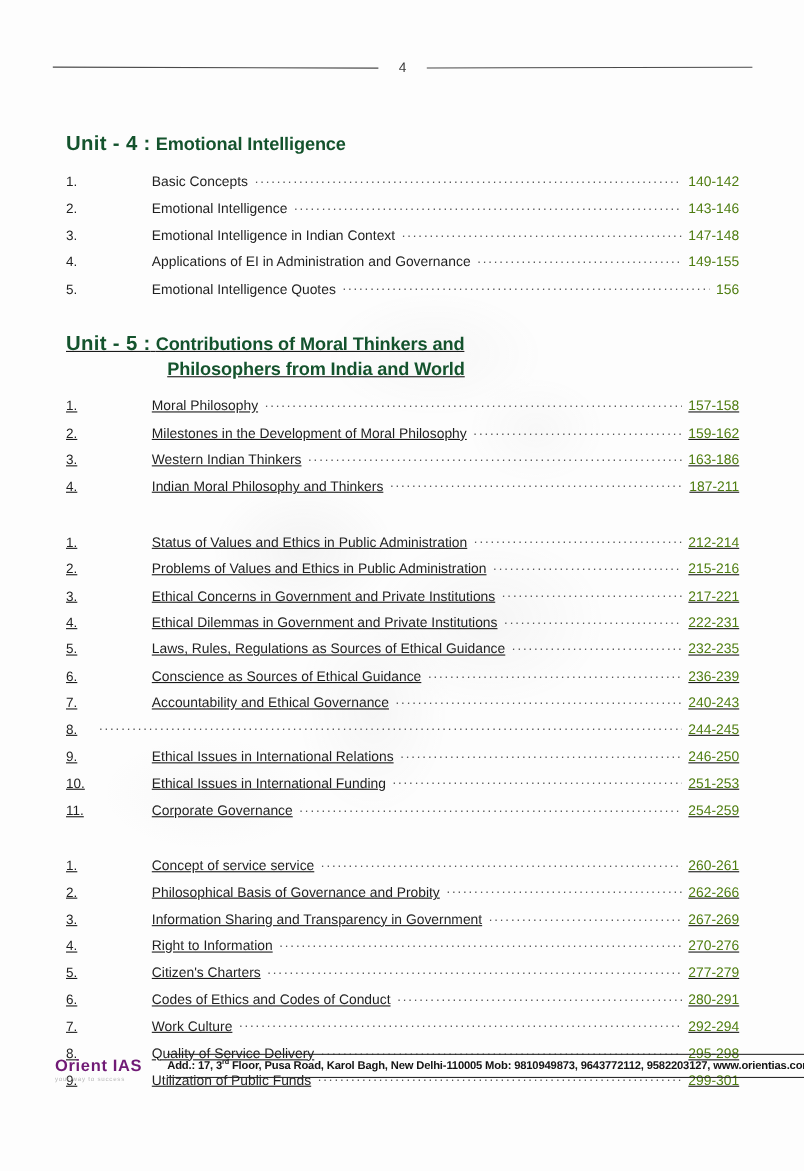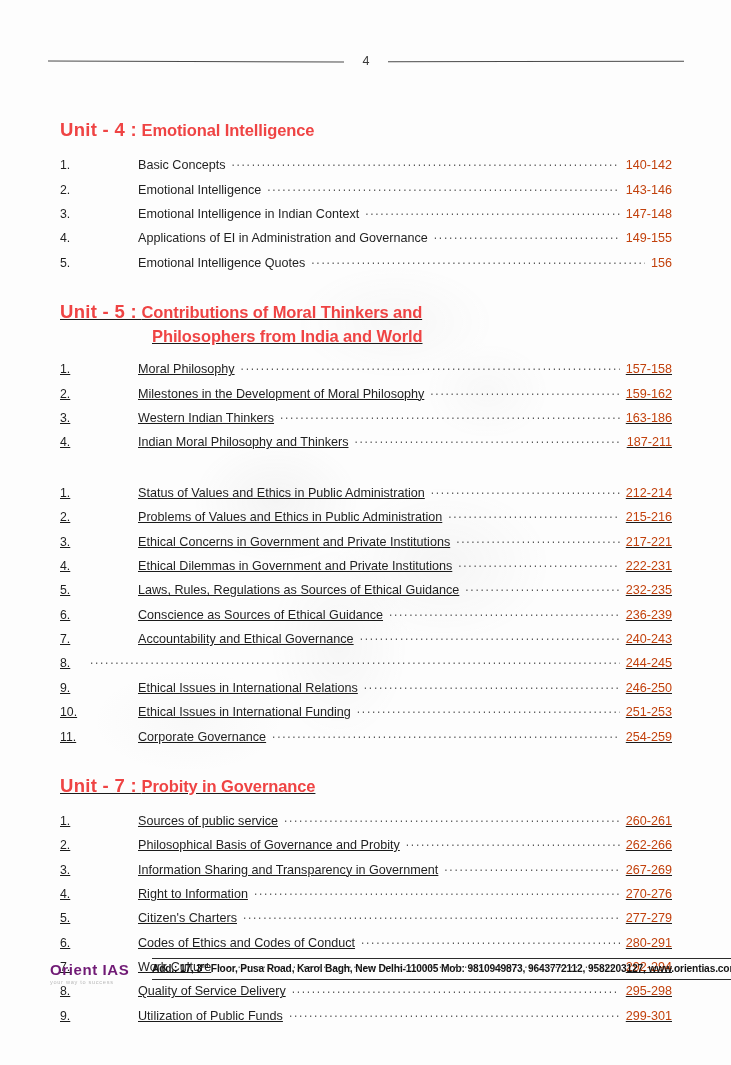--- a/index.html
+++ b/index.html
@@ -82,21 +82,21 @@
     left: 60px;
     top: 118px;
     width: 612px;
   }
   .unit { margin-bottom: 0; }
   .unit + .unit { margin-top: 26px; text-decoration: underline; }
 
   .unit-title {
     font-size: 16.5px;
     font-weight: bold;
-    color: #ef4444;
+    color: #14532d;
     line-height: 1.35;
     margin-bottom: 9px;
     letter-spacing: -0.1px;
   }
   .unit-title .u-label {
     font-size: 18.5px;
     font-weight: bold;
     letter-spacing: 0.3px;
   }
   .unit-title .u-name { font-size: 16.5px; font-weight: bold; }
@@ -142,21 +142,21 @@
     bottom: 0.08em;
     letter-spacing: 1.7px;
     font-size: 12px;
     color: #555555;
     white-space: nowrap;
   }
   .toc-page {
     flex: 0 0 auto;
     text-align: center;
     font-size: 12.6px;
-    color: #c2410c;
+    color: #4d7c0f;
     padding-left: 2px;
   }
 
   
   .footer {
     position: absolute;
     left: 50px;
     top: 958px;
     width: 632px;
     display: flex;
@@ -347,24 +347,23 @@
             <span class="toc-page">251-253</span>
           </div>
           <div class="toc-row">
             <span class="toc-num">11.</span>
             <span class="toc-label">Corporate Governance</span>
             <span class="toc-dots"></span>
             <span class="toc-page">254-259</span>
           </div>
         </div>
         <div class="unit">
-          <div class="unit-title"><span class="u-label">Unit - 7 :</span> <span class="u-name">Probity in Governance</span></div>
           <div class="toc-row">
             <span class="toc-num">1.</span>
-            <span class="toc-label">Sources of public service</span>
+            <span class="toc-label">Concept of service service</span>
             <span class="toc-dots"></span>
             <span class="toc-page">260-261</span>
           </div>
           <div class="toc-row">
             <span class="toc-num">2.</span>
             <span class="toc-label">Philosophical Basis of Governance and Probity</span>
             <span class="toc-dots"></span>
             <span class="toc-page">262-266</span>
           </div>
           <div class="toc-row">

